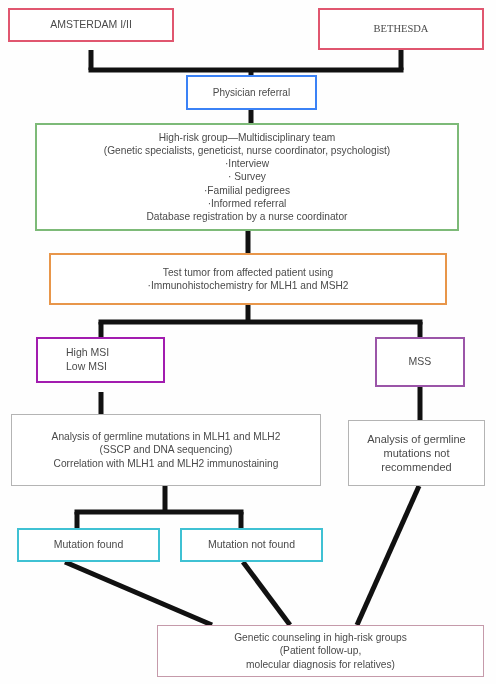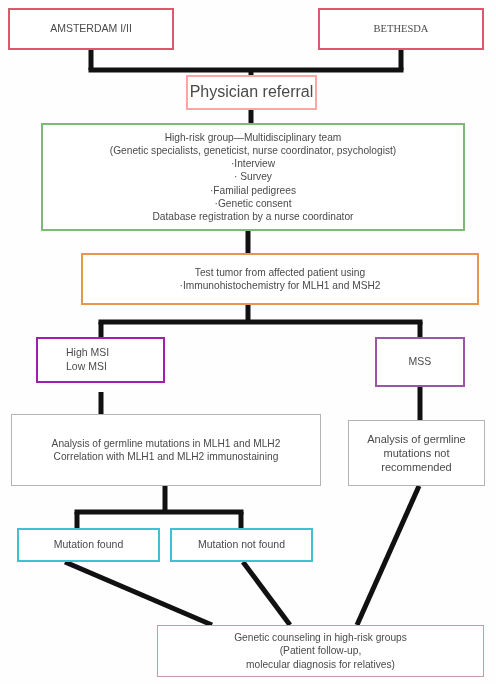--- a/index.html
+++ b/index.html
@@ -36,45 +36,44 @@
     color: #4a4a4a;
     z-index: 5;
   }
   .node .line {
     display: block;
     white-space: pre;
     line-height: 1.30;
   }
   
   #node-amsterdam {
-    left: 8px; top: 8px; width: 166px; height: 42px;
+    left: 8px; top: 8px; width: 166px; height: 34px;
     border: 2px solid #e0566f;
     font-size: 10.5px;
   }
   #node-bethesda {
     left: 318px; top: 8px; width: 166px; height: 42px;
     border: 2px solid #e0566f;
     font-size: 10.5px;
     font-family: Liberation Serif, serif;
   }
   #node-referral {
     left: 186px; top: 75px; width: 131px; height: 35px;
-    border: 2px solid #fca5a5;
-    font-size: 16px;
+    border: 2px solid #3b82f6;
+    font-size: 10px;
   }
   #node-highrisk {
-    left: 41px; top: 123px; width: 424px; height: 108px;
+    left: 35px; top: 123px; width: 424px; height: 108px;
     border: 2px solid #7dba78;
     font-size: 10.2px;
   }
   #node-testtumor {
     left: 49px; top: 253px; width: 398px; height: 52px;
     border: 2px solid #e8964a;
     font-size: 10.2px;
-    margin-left: 32px;
   }
   #node-msi {
     left: 36px; top: 337px; width: 129px; height: 46px;
     border: 2px solid #a21caf;
     font-size: 10.5px;
     align-items: flex-start;
     padding-left: 28px;
   }
   #node-mss {
     left: 375px; top: 337px; width: 90px; height: 50px;
@@ -91,21 +90,21 @@
     left: 348px; top: 420px; width: 137px; height: 66px;
     border: 1px solid #b4b4b4;
     font-size: 11px;
   }
   #node-mutation-found {
     left: 17px; top: 528px; width: 143px; height: 34px;
     border: 2px solid #3fc1d3;
     font-size: 10.5px;
   }
   #node-mutation-not-found {
-    left: 170px; top: 528px; width: 143px; height: 34px;
+    left: 180px; top: 528px; width: 143px; height: 34px;
     border: 2px solid #3fc1d3;
     font-size: 10.5px;
   }
   #node-counseling {
     left: 157px; top: 625px; width: 327px; height: 52px;
     border: 1.5px solid #c59aaa;
     font-size: 10.2px;
   }
 </style>
 </head>
@@ -157,40 +156,41 @@
   <div class="node" id="node-referral">
     <span class="line">Physician referral</span>
   </div>
 
   <div class="node" id="node-highrisk">
     <span class="line">High-risk group—Multidisciplinary team</span>
     <span class="line">(Genetic specialists, geneticist, nurse coordinator, psychologist)</span>
     <span class="line">·Interview</span>
     <span class="line">· Survey</span>
     <span class="line">·Familial pedigrees</span>
-    <span class="line">·Genetic consent</span>
+    <span class="line">·Informed referral</span>
     <span class="line">Database registration by a nurse coordinator</span>
   </div>
 
   <div class="node" id="node-testtumor">
     <span class="line">Test tumor from affected patient using</span>
     <span class="line">·Immunohistochemistry for MLH1 and MSH2</span>
   </div>
 
   <div class="node" id="node-msi">
     <span class="line">High MSI</span>
     <span class="line">Low MSI</span>
   </div>
 
   <div class="node" id="node-mss">
     <span class="line">MSS</span>
   </div>
 
   <div class="node" id="node-germline-analysis">
     <span class="line">Analysis of germline mutations in MLH1 and MLH2</span>
+    <span class="line">(SSCP and DNA sequencing)</span>
     <span class="line">Correlation with MLH1 and MLH2 immunostaining</span>
   </div>
 
   <div class="node" id="node-not-recommended">
     <span class="line">Analysis of germline</span>
     <span class="line">mutations not</span>
     <span class="line">recommended</span>
   </div>
 
   <div class="node" id="node-mutation-found">

